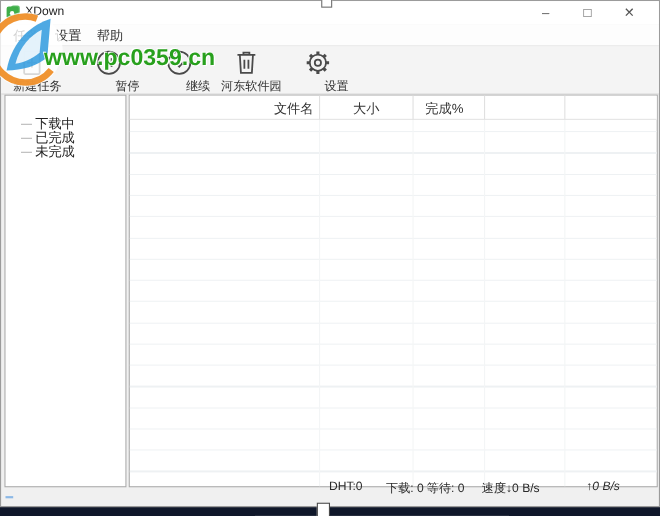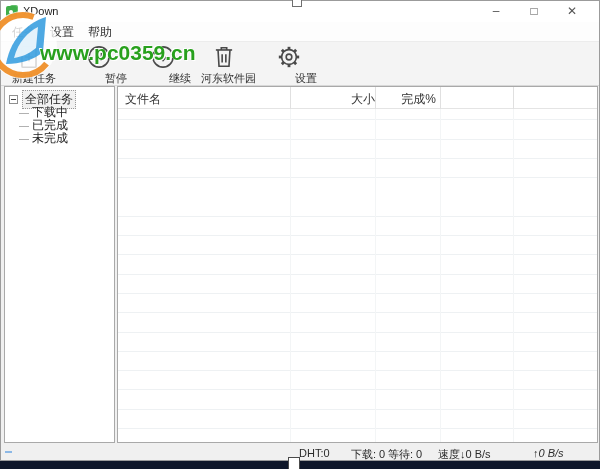--- a/index.html
+++ b/index.html
@@ -49,36 +49,36 @@
     background:#444; }
   .tree-root-label { border:1px dotted #9a9a9a; background:#f1f1f1; padding:0 2px; }
   .tree-child { position:absolute; left:14px; display:flex; align-items:center; }
   .tree-dash { color:#9a9a9a; font-size:10px; margin-right:3px; }
   .tc-0 { top:17px; } .tc-1 { top:30px; } .tc-2 { top:43px; }
 
   .table-panel { position:absolute; left:116px; top:85px; width:481px; height:357px;
     background:#fff; border:1px solid #a9a9a9; }
   .table-header { position:absolute; left:0; top:0; width:479px; height:22px; background:#fff;
     border-bottom:1px solid #e4e4e4; font-size:12px; color:#333; }
-  .th { position:absolute; top:4px; text-align:right; }
-  .th-filename { left:7px; text-align:left; width:160px; }
+  .th { position:absolute; top:4px; text-align:center; }
+  .th-filename { left:7px; text-align:right; width:160px; }
   .th-size   { left:173px; width:84px; }
   .th-pct    { left:254px; width:64px; }
   .th-speed  { left:323px; width:72px; }
   .th-status { left:396px; width:80px; }
   .hsep { position:absolute; top:0; width:1px; height:22px; background:#e0e0e0; }
   .table-body { position:absolute; left:0; top:22px; width:479px; height:333px;
     background-image:repeating-linear-gradient(to bottom,
       transparent 0px, transparent 18.3px, #eef1f3 18.3px, #eef1f3 19.3px);
     background-position:0 -8px; }
   .vsep { position:absolute; top:0; width:1px; height:333px; background:#f3f5f6; }
   .sep-1 { left:172px; } .sep-2 { left:257px; } .sep-3 { left:322px; } .sep-4 { left:395px; }
 
   
-  .statusbar { position:absolute; left:0; top:443px; width:598px; height:17px;
+  .statusbar { position:absolute; left:0; top:432px; width:598px; height:17px;
     font-size:11px; color:#2b2b2b;padding-left:24px; }
   .sb { position:absolute; top:3px; white-space:nowrap; }
   .sb-dht { left:298px; } .sb-dl { left:350px; } .sb-wait { left:387px;text-align:right; }
   .sb-down { left:437px;text-align:center; } .sb-up { left:532px;font-style:italic; }
 
   
   .wm { position:absolute; z-index:50; pointer-events:none; }
   .wm-name { left:53px; top:6px; font-size:26px; font-weight:bold; letter-spacing:1px;
     color:#2E9BDF;
     text-shadow:1px 1px 0 #fff,-1px -1px 0 #fff,1px -1px 0 #fff,-1px 1px 0 #fff,2px 2px 1px rgba(30,140,60,.45); }
@@ -183,24 +183,20 @@
               <line x1="5.4" y1="18.6" x2="7.3" y2="16.7"></line>
                 <line x1="16.7" y1="7.3" x2="18.6" y2="5.4"></line>
             </g>
           </svg>
         </span>
         <span class="tb-label">设置</span>
       </div>
     </div>
 
     <div class="tree-panel">
-      <div class="tree-root">
-        <span class="expander"></span>
-        <span class="tree-root-label">全部任务</span>
-      </div>
       <div class="tree-child tc-0">
         <span class="tree-dash">—</span>
         <span>下载中</span>
       </div>
       <div class="tree-child tc-1">
         <span class="tree-dash">—</span>
         <span>已完成</span>
       </div>
       <div class="tree-child tc-2">
         <span class="tree-dash">—</span>

